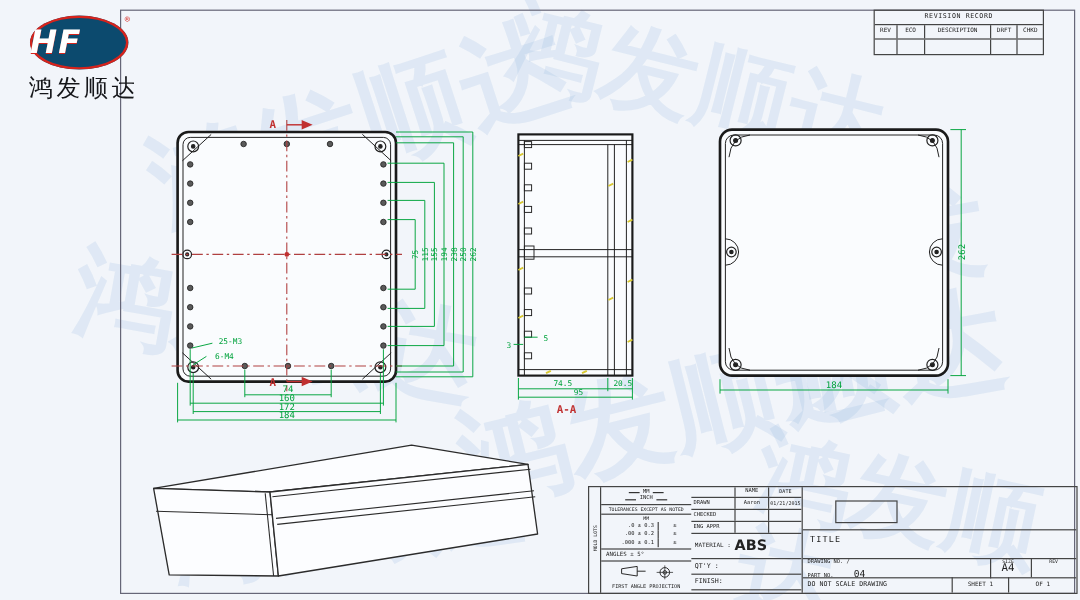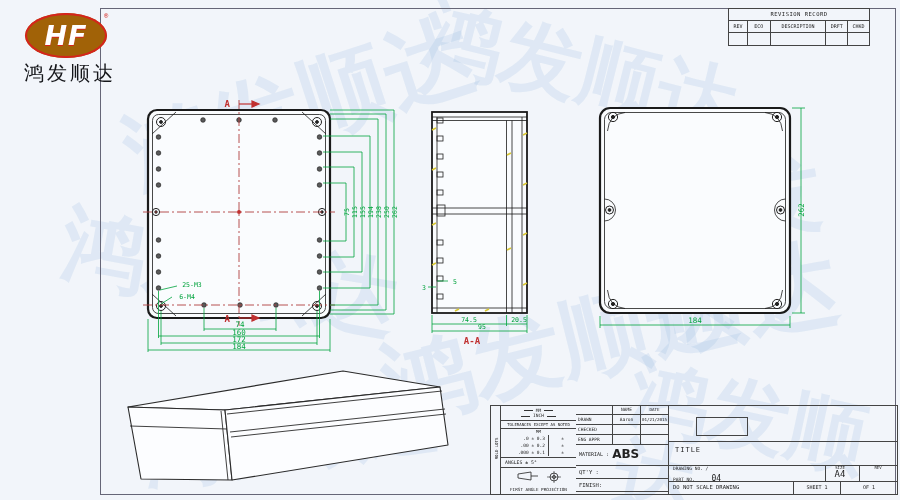--- a/index.html
+++ b/index.html
@@ -9,22 +9,22 @@
     font-family:"DejaVu Sans Mono","Liberation Mono",monospace;
     color:#222;
   }
   .abs{position:absolute;}
   
   .wm{position:absolute;color:rgba(140,175,220,0.18);font-family:"DejaVu Sans",sans-serif;
       font-weight:bold;pointer-events:none;user-select:none;line-height:1;}
   
   .sheet{position:absolute;left:100px;top:8px;width:794px;height:485px;border:1px solid #667;}
   
-  .logo-ellipse{position:absolute;left:25px;top:13px;width:82px;height:45px;background:#a16207;
-      border-radius:50%;display:flex;align-items:center;justify-content:center;
+  .logo-ellipse{position:absolute;left:25px;top:13px;width:82px;height:45px;background:#0c4a6e;
+      border-radius:50%;display:flex;align-items:center;
       box-shadow:inset 0 0 0 2px #d6231c;}
   .logo-ellipse span{color:#fff;font-family:"DejaVu Sans",sans-serif;font-style:italic;
       font-weight:900;font-size:27px;letter-spacing:1px;
       text-shadow:0 1px 0 #d6231c;}
   .logo-reg{position:absolute;left:104px;top:12px;color:#d6231c;font-size:7px;}
   .company{position:absolute;left:24px;top:60px;font-family:"DejaVu Sans",sans-serif;
       font-size:20px;letter-spacing:3px;color:#15161a;}
   
   .rev-table{position:absolute;left:728px;top:8px;width:140px;height:36px;border:1px solid #444;
       font-size:5px;text-align:center;background:transparent;}

